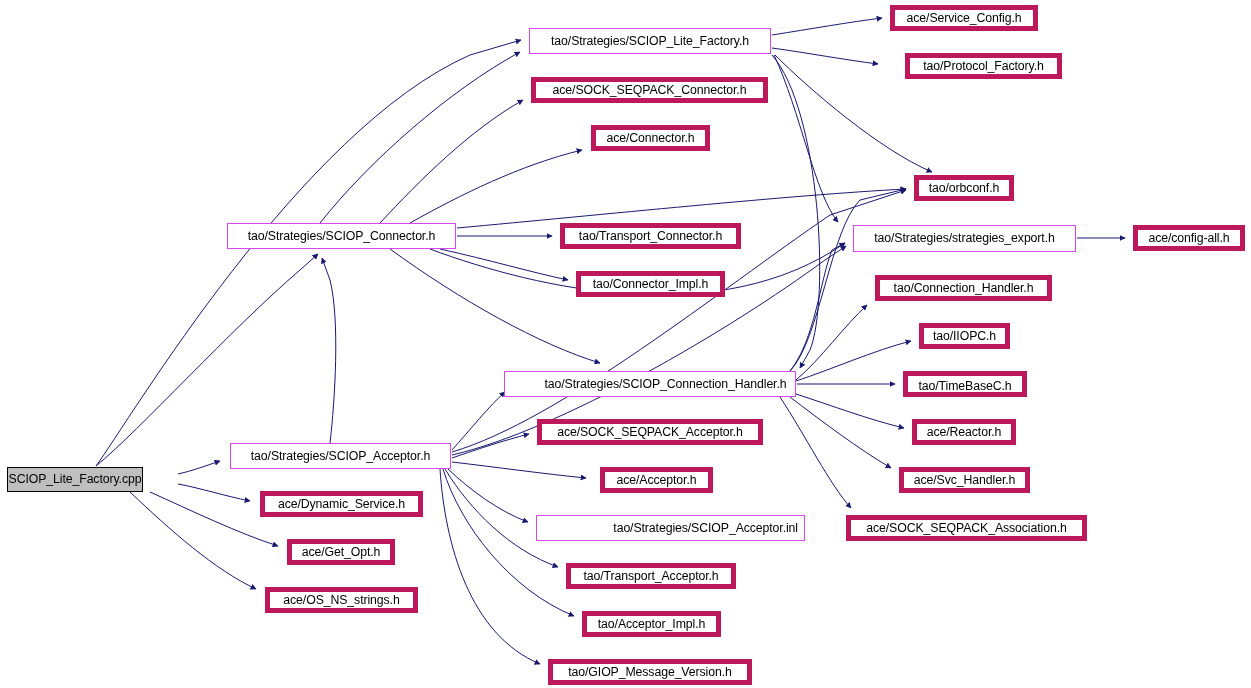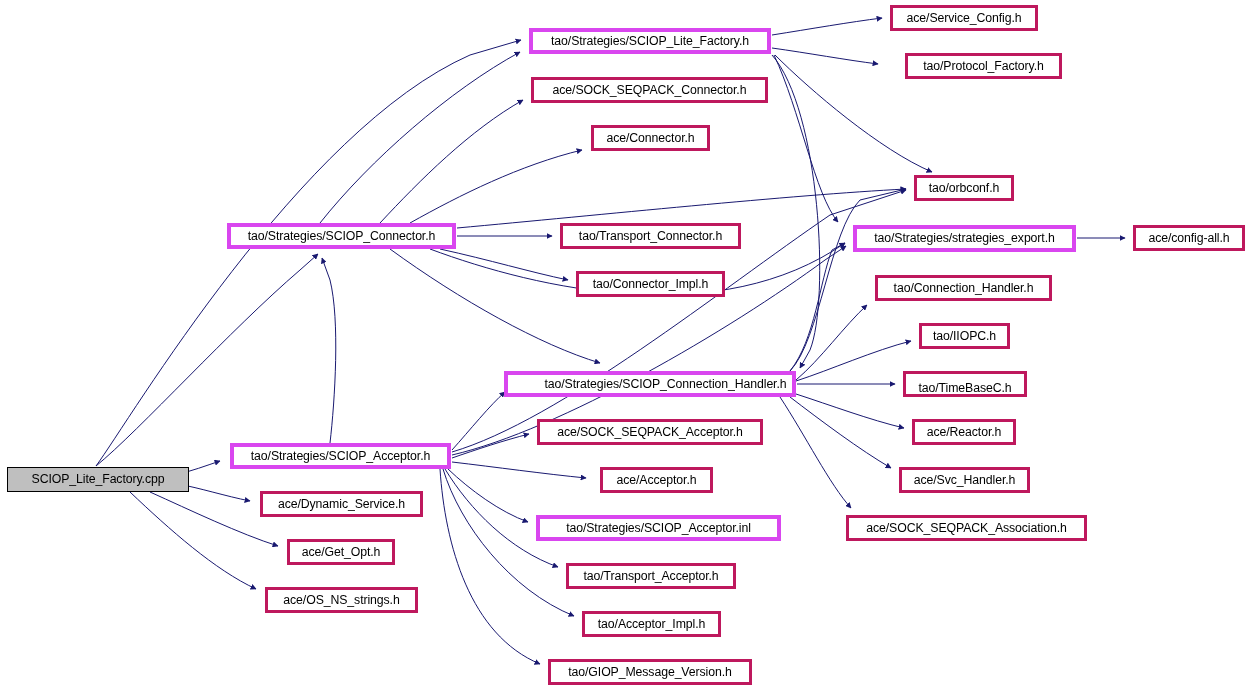--- a/index.html
+++ b/index.html
@@ -22,33 +22,33 @@
     left: 0;
     top: 0;
     width: 1251px;
     height: 688px;
     pointer-events: none;
   }
   .node {
     position: absolute;
     box-sizing: border-box;
     background: #ffffff;
-    border: 3px solid #be185d;
+    border: 5px solid #be185d;
     color: #000000;
     font-size: 12.3px;
     line-height: 1;
     display: flex;
     align-items: center;
     justify-content: center;
     white-space: nowrap;
     letter-spacing: -0.1px;
     z-index: 2;
   }
   .node.highlight {
-    border: 4px solid #d946ef;
+    border: 1px solid #d946ef;
   }
   .node.root {
     background: #bfbfbf;
     border: 1px solid #000000;
   }
   .node-label {
     display: block;
     padding: 0 6px;
   }
 </style>
@@ -97,21 +97,21 @@
         <path d="M448,469 C470,490 500,512 528,522" fill="none" stroke="#191970" stroke-width="1" marker-end="url(#arrow)"></path>
         <path d="M445,469 C470,510 510,550 558,567" fill="none" stroke="#191970" stroke-width="1" marker-end="url(#arrow)"></path>
         <path d="M443,469 C460,525 510,590 574,616" fill="none" stroke="#191970" stroke-width="1" marker-end="url(#arrow)"></path>
         <path d="M440,469 C445,545 470,635 540,664" fill="none" stroke="#191970" stroke-width="1" marker-end="url(#arrow)"></path>
         <path d="M452,452 C560,420 720,290 830,215 L906,190" fill="none" stroke="#191970" stroke-width="1" marker-end="url(#arrow)"></path>
         <path d="M452,455 C560,430 730,330 825,260 L846,246" fill="none" stroke="#191970" stroke-width="1" marker-end="url(#arrow)"></path>
         <path d="M1077,238 L1125,238" fill="none" stroke="#191970" stroke-width="1" marker-end="url(#arrow)"></path>
       </g>
   </svg>
   <div id="nodes">
-      <div class="node root" style="left: 7px; top: 467px; width: 182px; height: 25px;">
+      <div class="node root" style="left: 7px; top: 467px; width: 136px; height: 25px;">
         <span class="node-label">SCIOP_Lite_Factory.cpp</span>
       </div>
       <div class="node highlight" style="left: 529px; top: 28px; width: 242px; height: 26px;">
         <span class="node-label">tao/Strategies/SCIOP_Lite_Factory.h</span>
       </div>
       <div class="node" style="left: 890px; top: 5px; width: 148px; height: 26px;">
         <span class="node-label">ace/Service_Config.h</span>
       </div>
       <div class="node" style="left: 905px; top: 53px; width: 157px; height: 26px;">
         <span class="node-label">tao/Protocol_Factory.h</span>
@@ -163,21 +163,21 @@
       </div>
       <div class="node" style="left: 594px; top: 467px; width: 113px; height: 26px; margin-left: 6px;">
         <span class="node-label">ace/Acceptor.h</span>
       </div>
       <div class="node" style="left: 899px; top: 467px; width: 131px; height: 26px;">
         <span class="node-label">ace/Svc_Handler.h</span>
       </div>
       <div class="node" style="left: 260px; top: 491px; width: 163px; height: 26px;">
         <span class="node-label">ace/Dynamic_Service.h</span>
       </div>
-      <div class="node highlight" style="left: 536px; top: 515px; width: 245px; height: 26px;">
+      <div class="node highlight" style="left: 536px; top: 515px; width: 269px; height: 26px; justify-content: flex-end;">
         <span class="node-label">tao/Strategies/SCIOP_Acceptor.inl</span>
       </div>
       <div class="node" style="left: 846px; top: 515px; width: 241px; height: 26px;">
         <span class="node-label">ace/SOCK_SEQPACK_Association.h</span>
       </div>
       <div class="node" style="left: 287px; top: 539px; width: 108px; height: 26px;">
         <span class="node-label">ace/Get_Opt.h</span>
       </div>
       <div class="node" style="left: 566px; top: 563px; width: 170px; height: 26px; justify-content: center;">
         <span class="node-label">tao/Transport_Acceptor.h</span>

